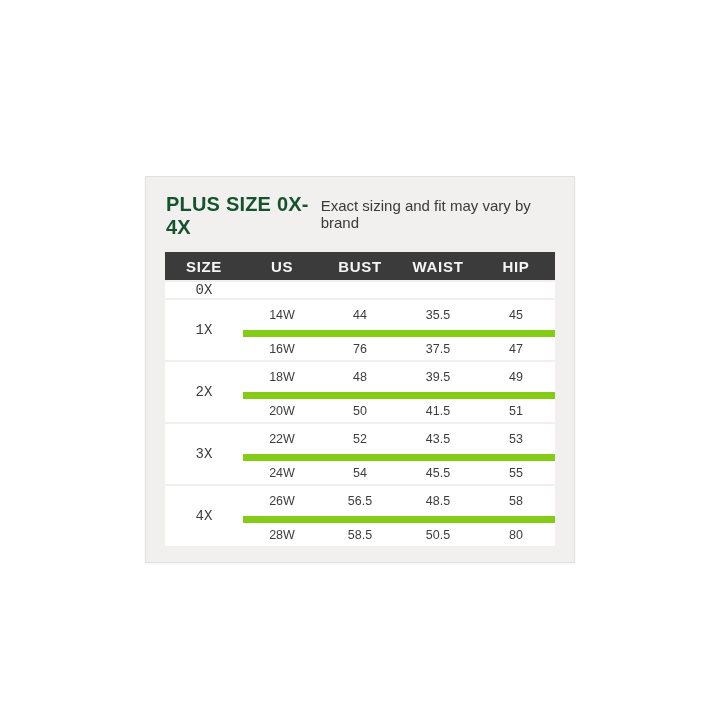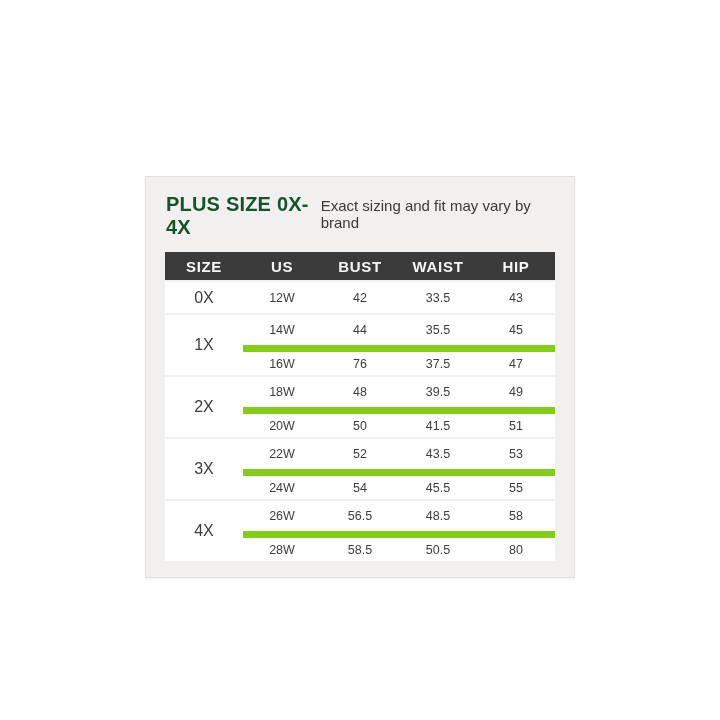--- a/index.html
+++ b/index.html
@@ -53,22 +53,23 @@
     display: flex;
     background: #ffffff;
     margin-bottom: 2px;
   }
   .tbody .size-group:last-child { margin-bottom: 0; }
   .size-cell {
     width: 20%;
     display: flex;
     align-items: center;
     justify-content: center;
-    font-size: 16px;
+    font-size: 14px;
     color: #3d3d3d;
+    font-family: Liberation Mono, monospace;
   }
   .size-rows { width: 80%; }
   .table-row {
     display: grid;
     grid-template-columns: repeat(4, 1fr);
     height: 30px;
     align-items: center;
     text-align: center;
   }
   .table-row:only-child { height: 31px; }
@@ -91,28 +92,20 @@
     <div class="th">SIZE</div>
     <div class="th">US</div>
     <div class="th">BUST</div>
     <div class="th">WAIST</div>
     <div class="th">HIP</div>
   </div>
 
   <div class="tbody">
       <div class="size-group">
         <div class="size-cell">0X</div>
-        <div class="size-rows">
-          <div class="table-row">
-            <div class="td">12W</div>
-            <div class="td">42</div>
-            <div class="td">33.5</div>
-            <div class="td">43</div>
-          </div>
-        </div>
       </div>
       <div class="size-group">
         <div class="size-cell">1X</div>
         <div class="size-rows">
           <div class="table-row">
             <div class="td">14W</div>
             <div class="td">44</div>
             <div class="td">35.5</div>
             <div class="td">45</div>
           </div>

